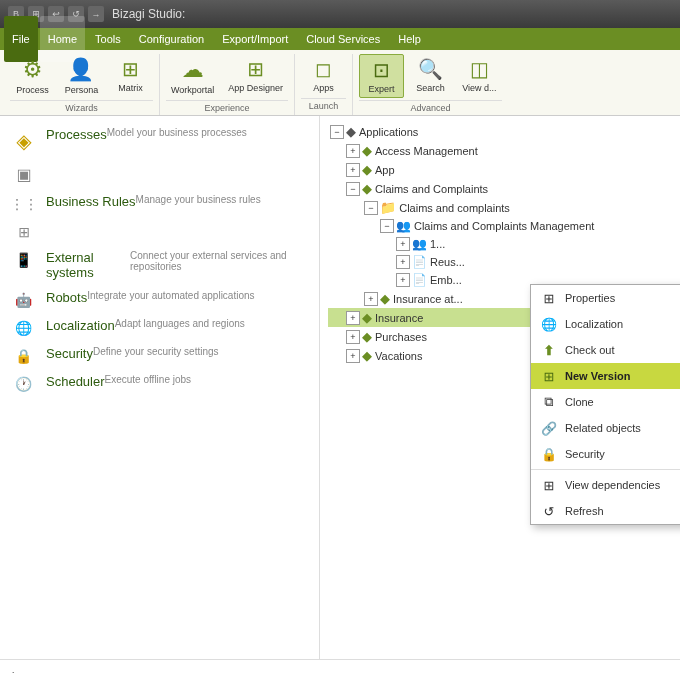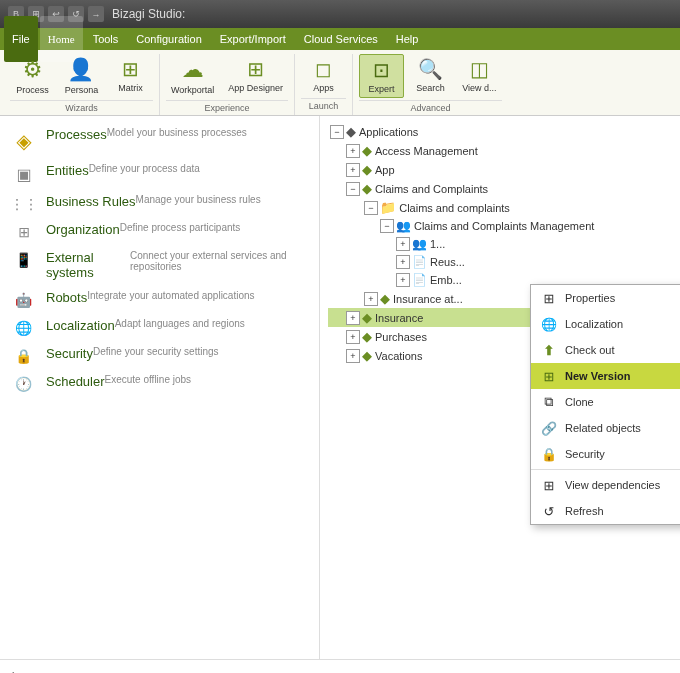--- a/index.html
+++ b/index.html
@@ -28,21 +28,21 @@
       padding: 0 4px;
       gap: 2px;
     }
     .menu-item {
       color: white;
       padding: 17px 8px;
       font-size: 11px;
       cursor: pointer;
       border-radius: 2px;
     }
-    .menu-item:hover, .menu-item.active { background: rgba(255,255,255,0.2); font-family: Liberation Serif, serif; }
+    .menu-item:hover, .menu-item.active { background: rgba(255,255,255,0.2); }
     .menu-item.file-item { background: #4a6b10; }
 
     
     .ribbon {
       background: #f8f8f0;
       border-bottom: 1px solid #ccc;
       padding: 4px 4px 0;
     }
     .ribbon-groups {
       display: flex;
@@ -271,38 +271,30 @@
   <div class="left-panel">
     <div class="nav-item">
       <div class="nav-icon" style="color:#c8a000;">◈</div>
       <div class="nav-text-group">
         <div class="nav-title">Processes</div>
         <div class="nav-subtitle">Model your business processes</div>
       </div>
     </div>
     <div class="nav-item">
       <div class="nav-icon" style="color:#888;font-size:16px;">▣</div>
-      <div class="nav-text-group">
-        <div class="nav-title">Entities</div>
-        <div class="nav-subtitle">Define your process data</div>
-      </div>
     </div>
     <div class="nav-item">
       <div class="nav-icon" style="color:#888;font-size:14px;">⋮⋮</div>
       <div class="nav-text-group">
         <div class="nav-title">Business Rules</div>
         <div class="nav-subtitle">Manage your business rules</div>
       </div>
     </div>
     <div class="nav-item">
       <div class="nav-icon" style="color:#888;font-size:14px;">⊞</div>
-      <div class="nav-text-group">
-        <div class="nav-title">Organization</div>
-        <div class="nav-subtitle">Define process participants</div>
-      </div>
     </div>
     <div class="nav-item">
       <div class="nav-icon" style="color:#888;font-size:14px;">📱</div>
       <div class="nav-text-group">
         <div class="nav-title">External systems</div>
         <div class="nav-subtitle">Connect your external services and repositories</div>
       </div>
     </div>
     <div class="nav-item">
       <div class="nav-icon" style="color:#888;font-size:14px;">🤖</div>

